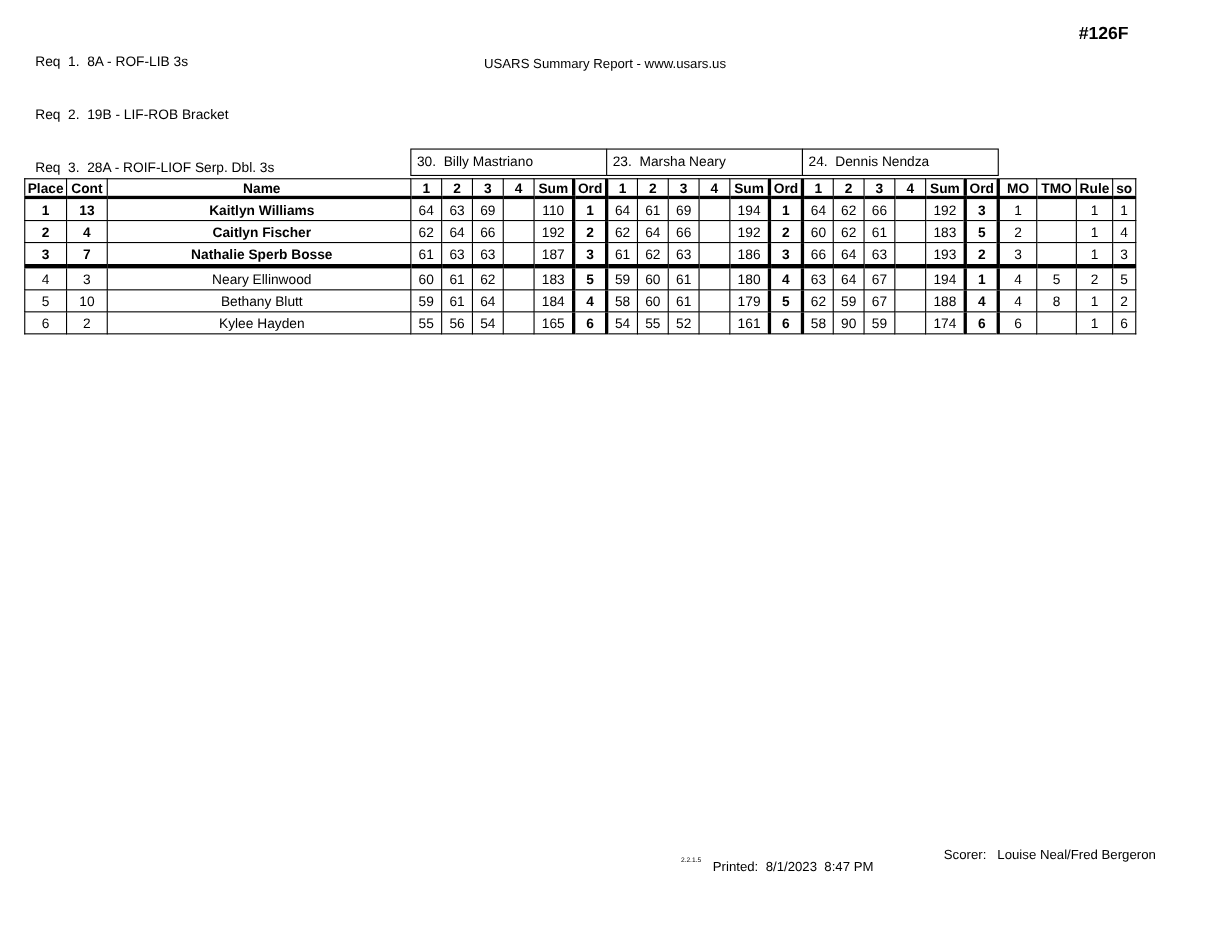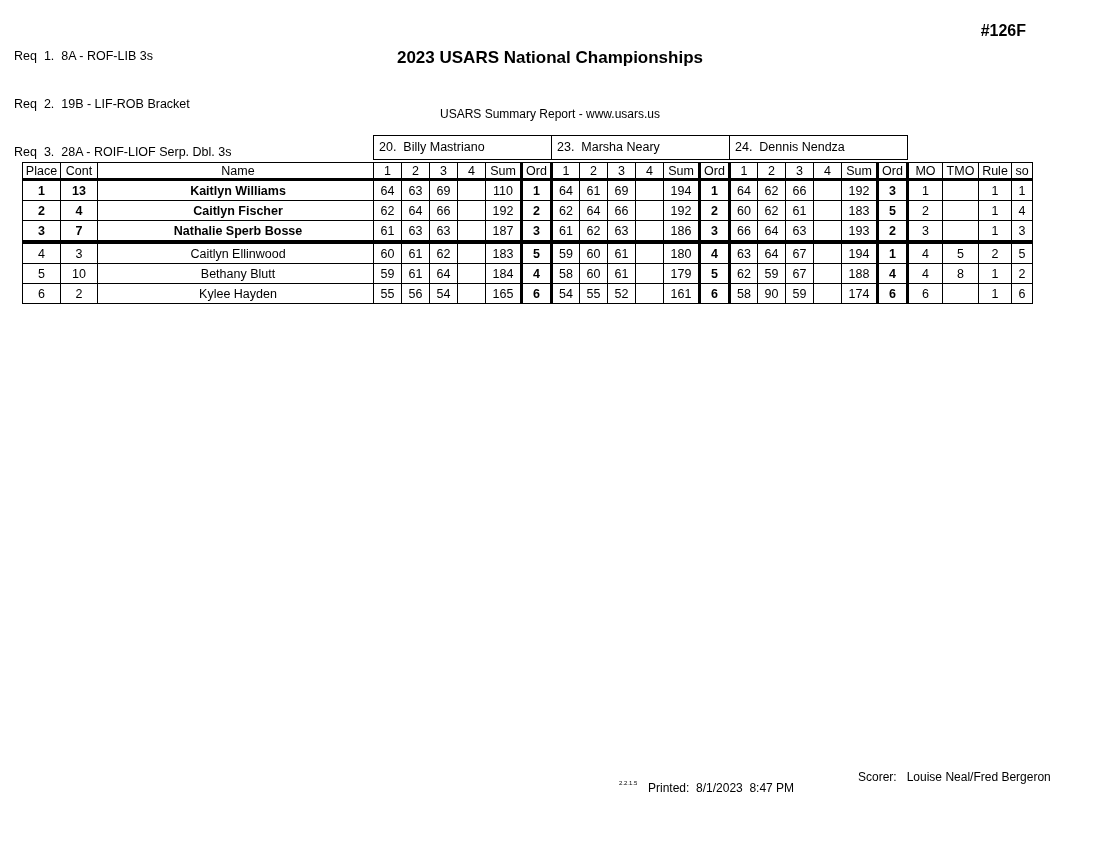--- a/index.html
+++ b/index.html
@@ -8,21 +8,21 @@
     width: 1100px;
     height: 850px;
     background: #ffffff;
     font-family: "Liberation Sans", sans-serif;
     color: #000;
     overflow: hidden;
   }
 
   
   .req-block {
-    position: absolute; left: 14px; top: 16px;
+    position: absolute; left: 32px; top: 16px;
     font-size: 12.5px; line-height: 16px; white-space: pre;
   }
   .title-block {
     position: absolute; left: 0; right: 0; top: 12px;
     text-align: center; white-space: pre;
   }
   .title-main   { font-size: 17px;   font-weight: bold; line-height: 20px; }
   .title-venue  { font-size: 15px;   line-height: 19px; }
   .title-event  { font-size: 17.5px; font-weight: bold; line-height: 22px; }
   .title-report { font-size: 12px; line-height: 20px; }
@@ -47,21 +47,21 @@
   table.results {
     border-collapse: collapse; table-layout: fixed;
     font-size: 12.5px;
   }
   table.results th, table.results td {
     border: 1px solid #000;
     padding: 0; height: 19px;
     text-align: center; overflow: hidden; white-space: nowrap;
   }
   table.results thead th {
-    font-weight: normal; height: 15px;
+    font-weight: bold; height: 15px;
     border-bottom: 3px solid #000;
     margin-left: 23px;
   }
   .c-name { text-align: left; padding-left: 5px !important; }
   td.sum  { text-align: right; padding-right: 3px; }
   .ord    { border-left: 3px solid #000 !important; border-right: 3px solid #000 !important; font-weight: bold; }
   thead th.ord { font-weight: normal; }
   tr.cutline td { border-bottom: 4px solid #000; }
   tr.top3 .c-place, tr.top3 .c-cont, tr.top3 .c-name { font-weight: bold; }
 
@@ -75,30 +75,29 @@
 
 <div class="page">
 
   <div class="req-block">
     <div>Req  1.  8A - ROF-LIB 3s</div>
     <div>Req  2.  19B - LIF-ROB Bracket</div>
     <div>Req  3.  28A - ROIF-LIOF Serp. Dbl. 3s</div>
   </div>
 
   <div class="title-block">
-    <div class="title-main">2023 USARS National Championships</div>
     <div class="title-report">USARS Summary Report - www.usars.us</div>
   </div>
 
   <div class="event-number">#126F</div>
 
   <div class="table-wrap">
 
     <div class="judge-boxes">
-      <div class="judge-box jb0">20.  Billy Mastriano</div>
+      <div class="judge-box jb0">30.  Billy Mastriano</div>
       <div class="judge-box jb1">23.  Marsha Neary</div>
       <div class="judge-box jb2">24.  Dennis Nendza</div>
     </div>
 
     <table class="results">
       <colgroup>
         <col style="width:38px">
           <col style="width:37px">
           <col style="width:276px">
         <col style="width:28px">
@@ -235,21 +234,21 @@
             <td class="sum">193</td>
             <td class="ord">2</td>
             <td>3</td>
             <td></td>
             <td>1</td>
             <td>3</td>
           </tr>
           <tr>
             <td class="c-place">4</td>
             <td class="c-cont">3</td>
-            <td class="c-name">Caitlyn Ellinwood</td>
+            <td class="c-name">Neary Ellinwood</td>
             <td>60</td>
             <td>61</td>
             <td>62</td>
             <td></td>
             <td class="sum">183</td>
             <td class="ord">5</td>
             <td>59</td>
             <td>60</td>
             <td>61</td>
             <td></td>

